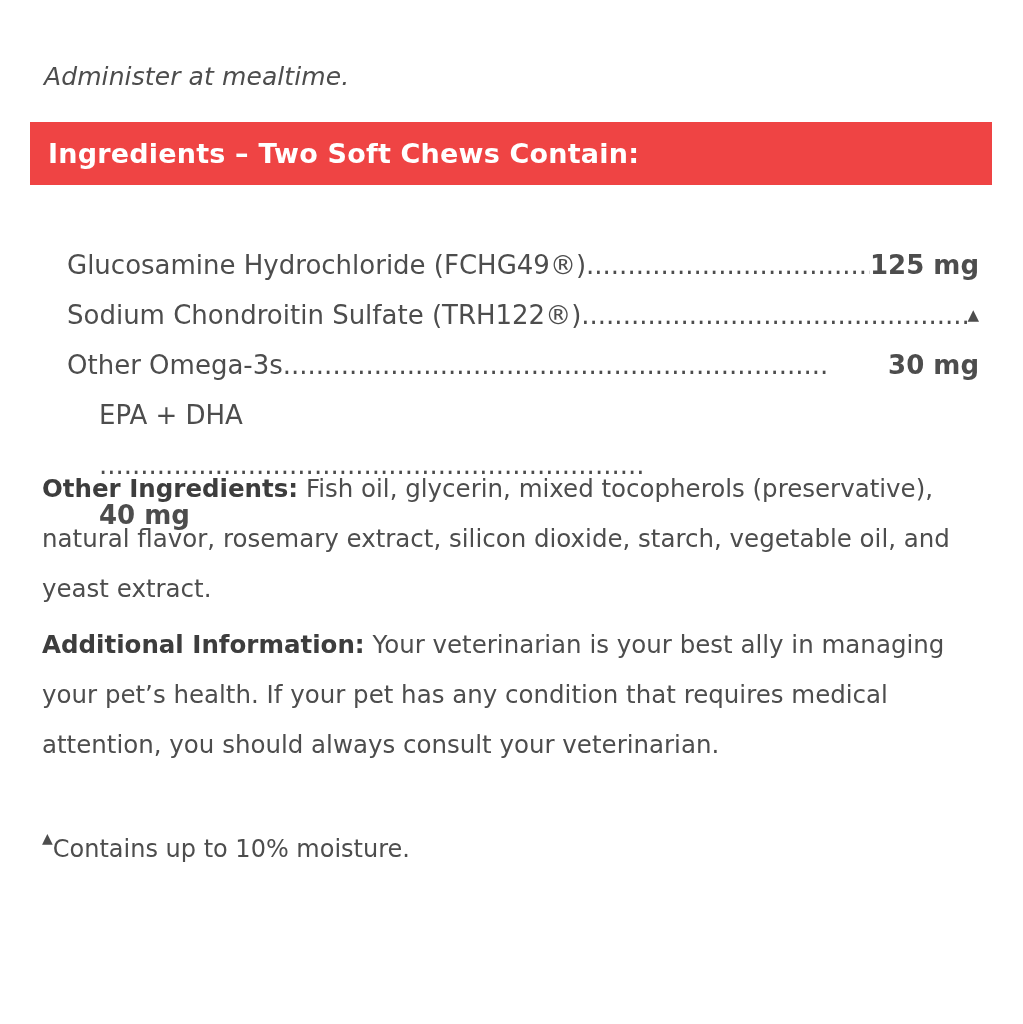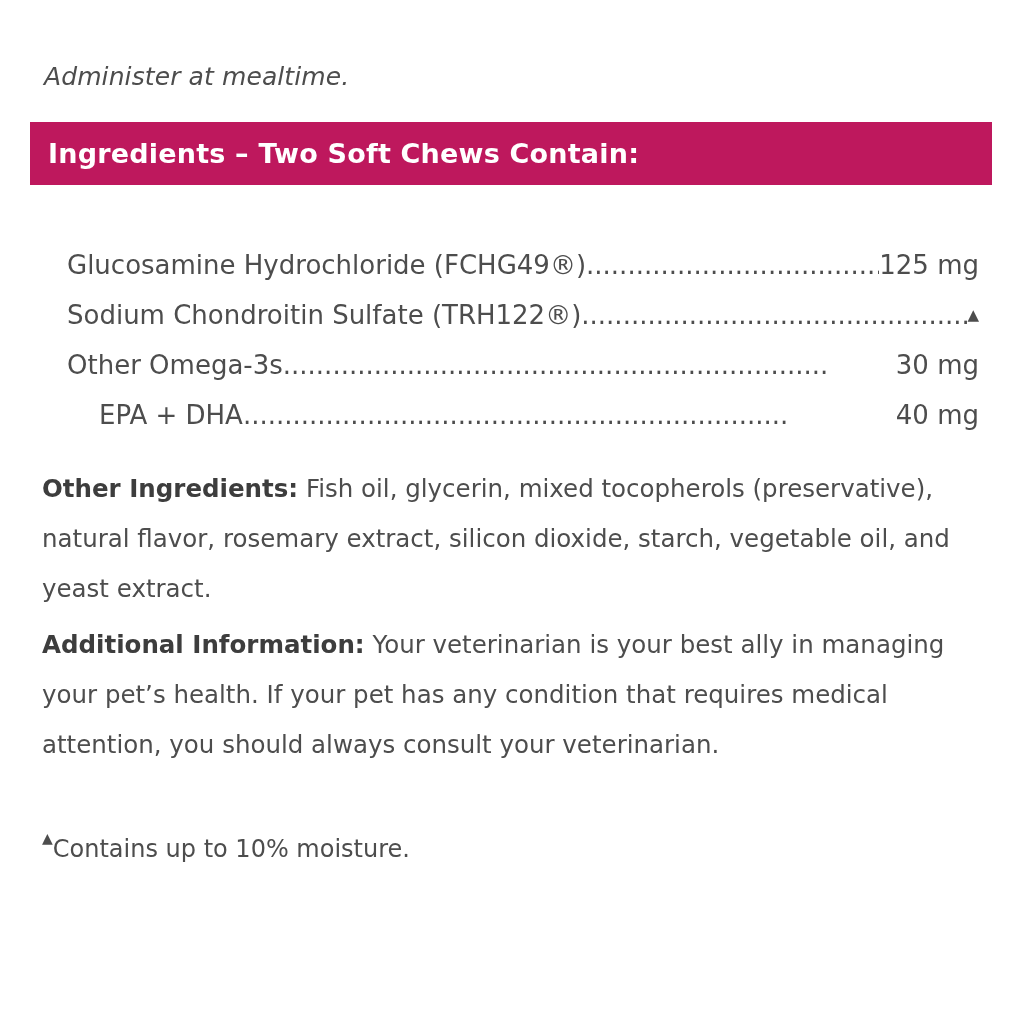--- a/index.html
+++ b/index.html
@@ -28,21 +28,21 @@
     color: #4d4d4d;
     letter-spacing: 0.1px;
     font-style: italic;
   }
   .banner {
     position: absolute;
     left: 30px;
     top: 122px;
     width: 962px;
     height: 63px;
-    background: #be185d;
+    background: #ef4444;
     display: flex;
     align-items: center;
   }
   .banner-title {
     color: #ffffff;
     font-size: 27px;
     font-weight: bold;
     padding-left: 18px;
     letter-spacing: 0.2px;
   }
@@ -57,35 +57,37 @@
     position: relative;
     display: flex;
     align-items: baseline;
     font-size: 26px;
     color: #4d4d4d;
     line-height: 50px;
     white-space: nowrap;
   }
   .ing-row.indented {
     padding-left: 32px;
+    flex-direction: column;
   }
   .ing-name {
     flex: 0 0 auto;
   }
   .ing-dots {
     flex: 1 1 auto;
     overflow: hidden;
     white-space: nowrap;
     letter-spacing: 0px;
     margin: 0 0px;
     color: #4d4d4d;
   }
   .ing-amount {
     flex: 0 0 auto;
     text-align: right;
+    font-weight: bold;
   }
   .sup-marker {
     font-size: 15px;
     vertical-align: super;
     line-height: 0;
     position: relative;
     top: -4px;
     color: #4d4d4d;
   }
   .para {

